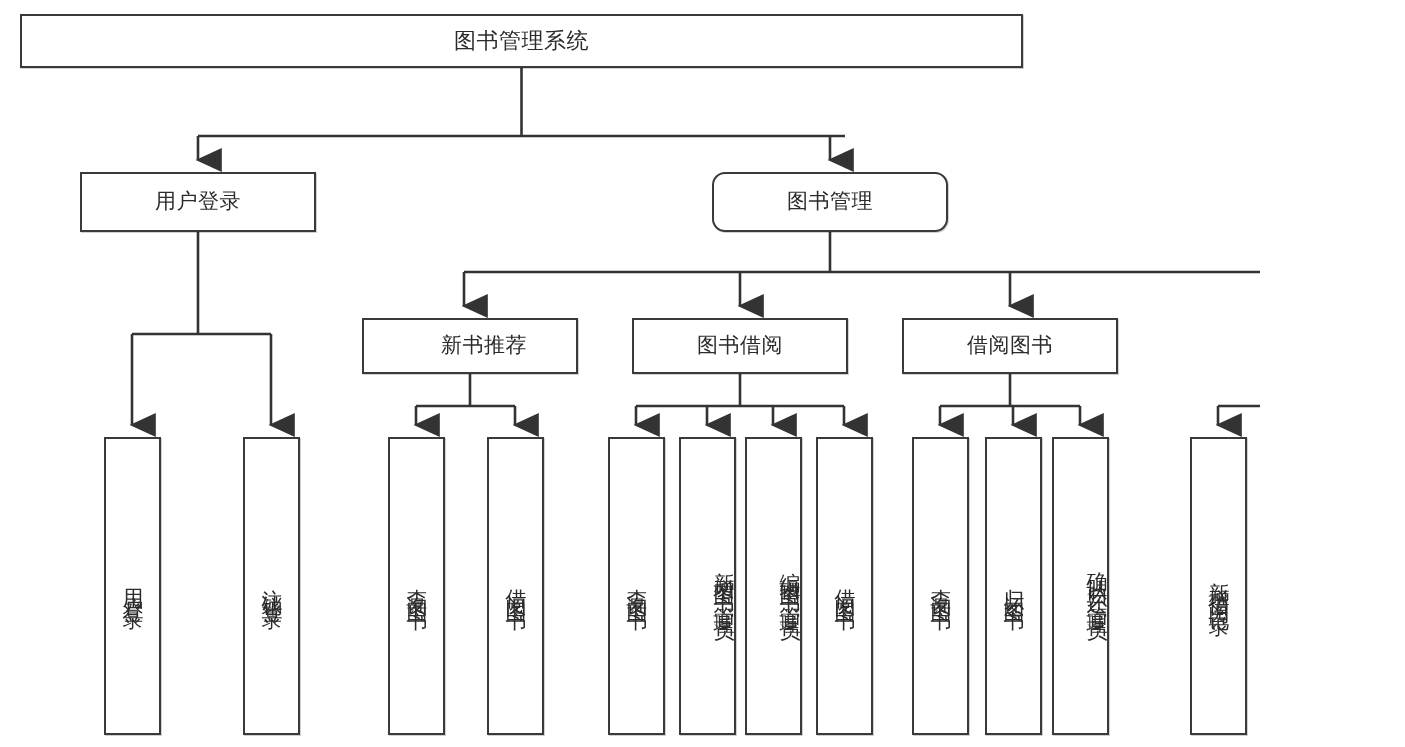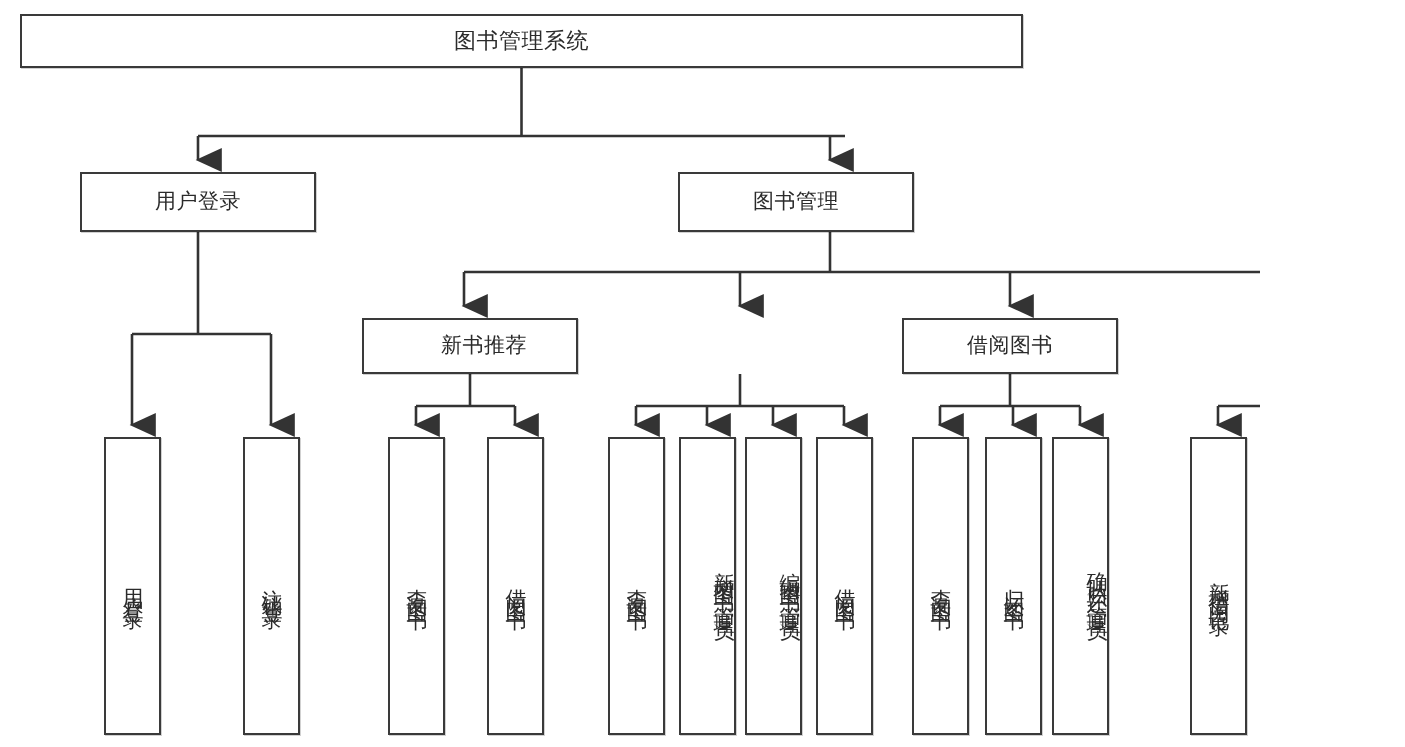--- a/index.html
+++ b/index.html
@@ -124,26 +124,29 @@
     </g>
   </svg>
 
   <div class="node horiz title" style="left:20px; top:14px; width:1003px; height:54px;">
     <span>图书管理系统</span>
   </div>
 
   <div class="node horiz" style="left:80px; top:172px; width:236px; height:60px;">
     <span>用户登录</span>
   </div>
-  <div class="node horiz" style="left:678px; top:172px; width:236px; height:60px;">
+  <div class="node horiz" style="left:712px; top:172px; width:236px; height:60px;border-radius:13px;">
     <span>图书管理</span>
   </div>
 
   <div class="node horiz" style="left:362px; top:318px; width:216px; height:56px;padding-left:28px;">
     <span>新书推荐</span>
+  </div>
+  <div class="node horiz" style="left:632px; top:318px; width:216px; height:56px;">
+    <span>图书借阅</span>
   </div>
   <div class="node horiz" style="left:902px; top:318px; width:216px; height:56px;">
     <span>借阅图书</span>
   </div>
 
   <div class="node vert" style="left:104px; top:437px; width:57px; height:298px;">
     <span class="vlabel">用户登录</span>
   </div>
   <div class="node vert" style="left:243px; top:437px; width:57px; height:298px;">
     <span class="vlabel">注销登录</span>

